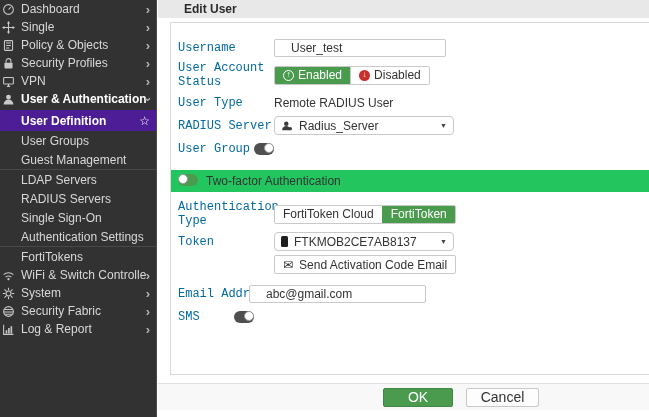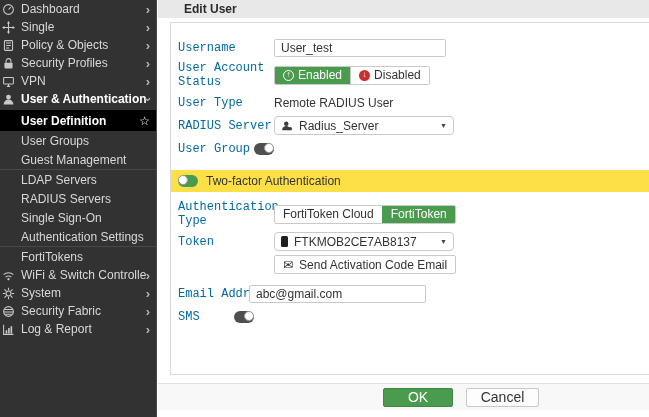--- a/index.html
+++ b/index.html
@@ -8,37 +8,37 @@
 
   
   .sidebar { position: absolute; left: 0; top: 0; width: 157px; height: 417px; background: #323232; border-right: 1px solid #4a4a4a; }
   .nav-item { height: 18px; display: flex; align-items: center; padding: 0 6px 0 1px; color: #d8d8d8; cursor: pointer; }
   .nav-item .nicon { width: 14px; height: 14px; margin-right: 6px; flex: none; display: flex; align-items: center; justify-content: center; }
   .nav-item .nlabel { flex: 1; white-space: nowrap; overflow: hidden; font-size: 12px; }
   .nav-item .chev { color: #b5b5b5; font-size: 13px; font-weight: bold; line-height: 1; }
   .chev.down { transform: rotate(90deg); }
   .nav-item.expanded { color: #fff; font-weight: bold; }
   .sub-item { height: 19px; display: flex; align-items: center; padding: 0 6px 0 21px; color: #d8d8d8; cursor: pointer; }
-  .sub-item.active { height: 21px; background: #000000; color: #fff; font-weight: bold; margin-top: 2px; }
+  .sub-item.active { height: 21px; background: #4c1d95; color: #fff; font-weight: bold; margin-top: 2px; }
   .sub-item .star { margin-left: auto; font-size: 12px; color: #fff; }
   .nav-div { height: 1px; background: #484848; margin: 0; }
   svg.si { width: 13px; height: 13px; }
   svg.si * { stroke: #c9c9c9; fill: none; stroke-width: 1.3; }
   svg.si .f { fill: #c9c9c9; stroke: none; }
 
   
   .main { position: absolute; left: 158px; top: 0; right: 0; bottom: 0; background: #fff; }
   .page-header { position: absolute; left: 0; right: 0; top: 0; height: 18px; background: #e8e8e8; display: flex; align-items: center; padding-left: 26px; font-weight: bold; color: #2b2b2b; }
   .panel { position: absolute; left: 12px; top: 22px; right: -1px; bottom: 42px; background: #fff; border: 1px solid #d9d9d9; padding: 15px 10px 0 7px; }
 
   .row { display: flex; align-items: center; min-height: 19px; margin-bottom: 4px; }
   .rlabel { width: 96px; flex: none; color: #0369a1; font-family: Liberation Mono, monospace; }
   .plain-value { color: #333; }
 
-  input.text { width: 172px; height: 18px; border: 1px solid #c9c9c9; border-radius: 2px; padding: 0 6px; font-family: inherit; font-size: 12px; color: #333; }
+  input.text { width: 172px; height: 18px; border: 1px solid #c9c9c9; border-radius: 2px; padding: 0 16px; font-family: inherit; font-size: 12px; color: #333; }
   input.text.email { width: 177px; margin-left: -25px; }
 
   .seg { display: inline-flex; border: 1px solid #c9c9c9; border-radius: 2px; overflow: hidden; background: #fff; }
   .seg-btn { display: inline-flex; align-items: center; gap: 4px; padding: 2px 8px; height: 17px; background: #fff; color: #333; cursor: pointer; border: 0; font-family: inherit; font-size: 12px; }
   .seg-btn + .seg-btn { border-left: 1px solid #c9c9c9; }
   .seg-btn.sel { background: #4a9b4e; color: #fff; border-left-color: #4a9b4e; }
   .circ { width: 11px; height: 11px; border-radius: 50%; display: inline-flex; align-items: center; justify-content: center; font-size: 8px; line-height: 1; flex: none; }
   .circ.up { border: 1px solid #fff; color: #fff; }
   .circ.down { background: #c9302c; color: #fff; }
 
@@ -48,21 +48,21 @@
   svg.pi { width: 12px; height: 12px; flex: none; }
   svg.pi .f { fill: #3c3c3c; }
 
   .toggle { width: 20px; height: 12px; border-radius: 6px; position: relative; cursor: pointer; flex: none; }
   .toggle .knob { width: 10px; height: 10px; border-radius: 50%; background: #fff; border: 1px solid #9a9a9a; position: absolute; top: 0; }
   .toggle.off { background: #4f4f4f; }
   .toggle.off .knob { right: 0; }
   .toggle.on { background: #4a9b4e; }
   .toggle.on .knob { left: 0; }
 
-  .section-bar { background: #fde047; margin: 12px -10px 8px -7px; padding: 4px 0 4px 7px; display: flex; align-items: center; gap: 8px; }
+  .section-bar { background: #22c55e; margin: 12px -10px 8px -7px; padding: 4px 0 4px 7px; display: flex; gap: 8px; }
 
   .btn-plain { display: inline-flex; align-items: center; gap: 6px; height: 19px; padding: 0 8px; border: 1px solid #c9c9c9; border-radius: 2px; background: #fff; color: #333; font-family: inherit; font-size: 12px; cursor: pointer; }
   .envelope { font-size: 12px; color: #2b2b2b; line-height: 1; }
   .indent { margin-left: 96px; margin-bottom: 4px; }
   .gap { height: 6px; }
 
   .footer { position: absolute; left: 0; right: 0; top: 383px; height: 27px; background: #f8f8f8; border-top: 1px solid #e0e0e0; display: flex; align-items: center; justify-content: center; gap: 13px; padding-left: 115px; }
   .btn { height: 19px; border-radius: 2px; font-family: inherit; font-size: 14px; cursor: pointer; }
   .btn.ok { width: 70px; background: #4a9b4e; color: #fff; border: 1px solid #418745; }
   .btn.cancel { width: 73px; background: #fdfdfd; color: #333; border: 1px solid #c9c9c9; }

